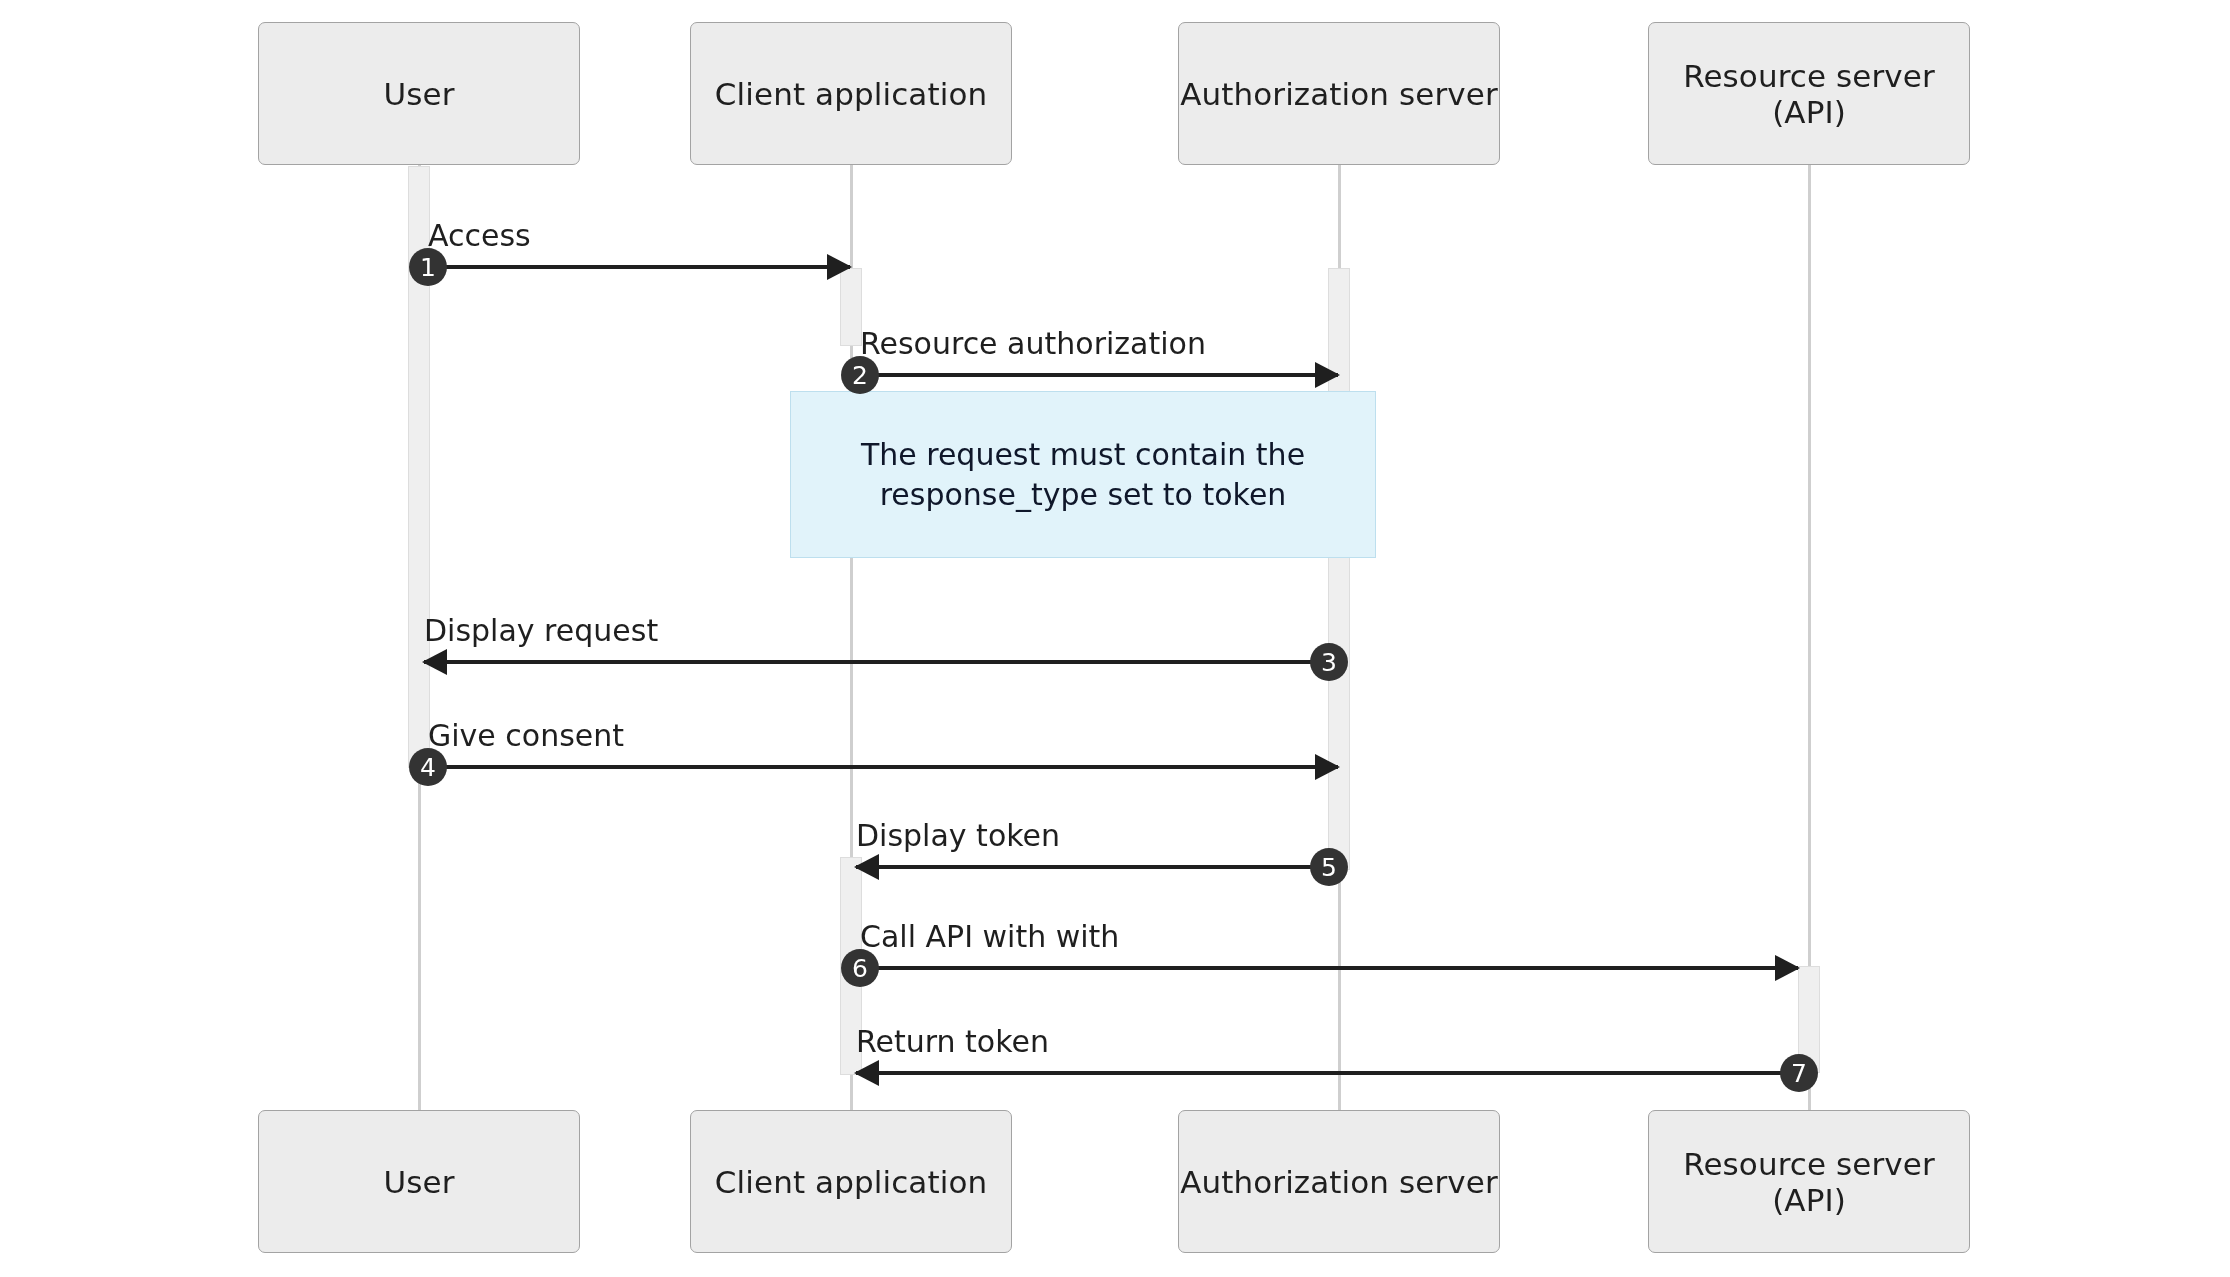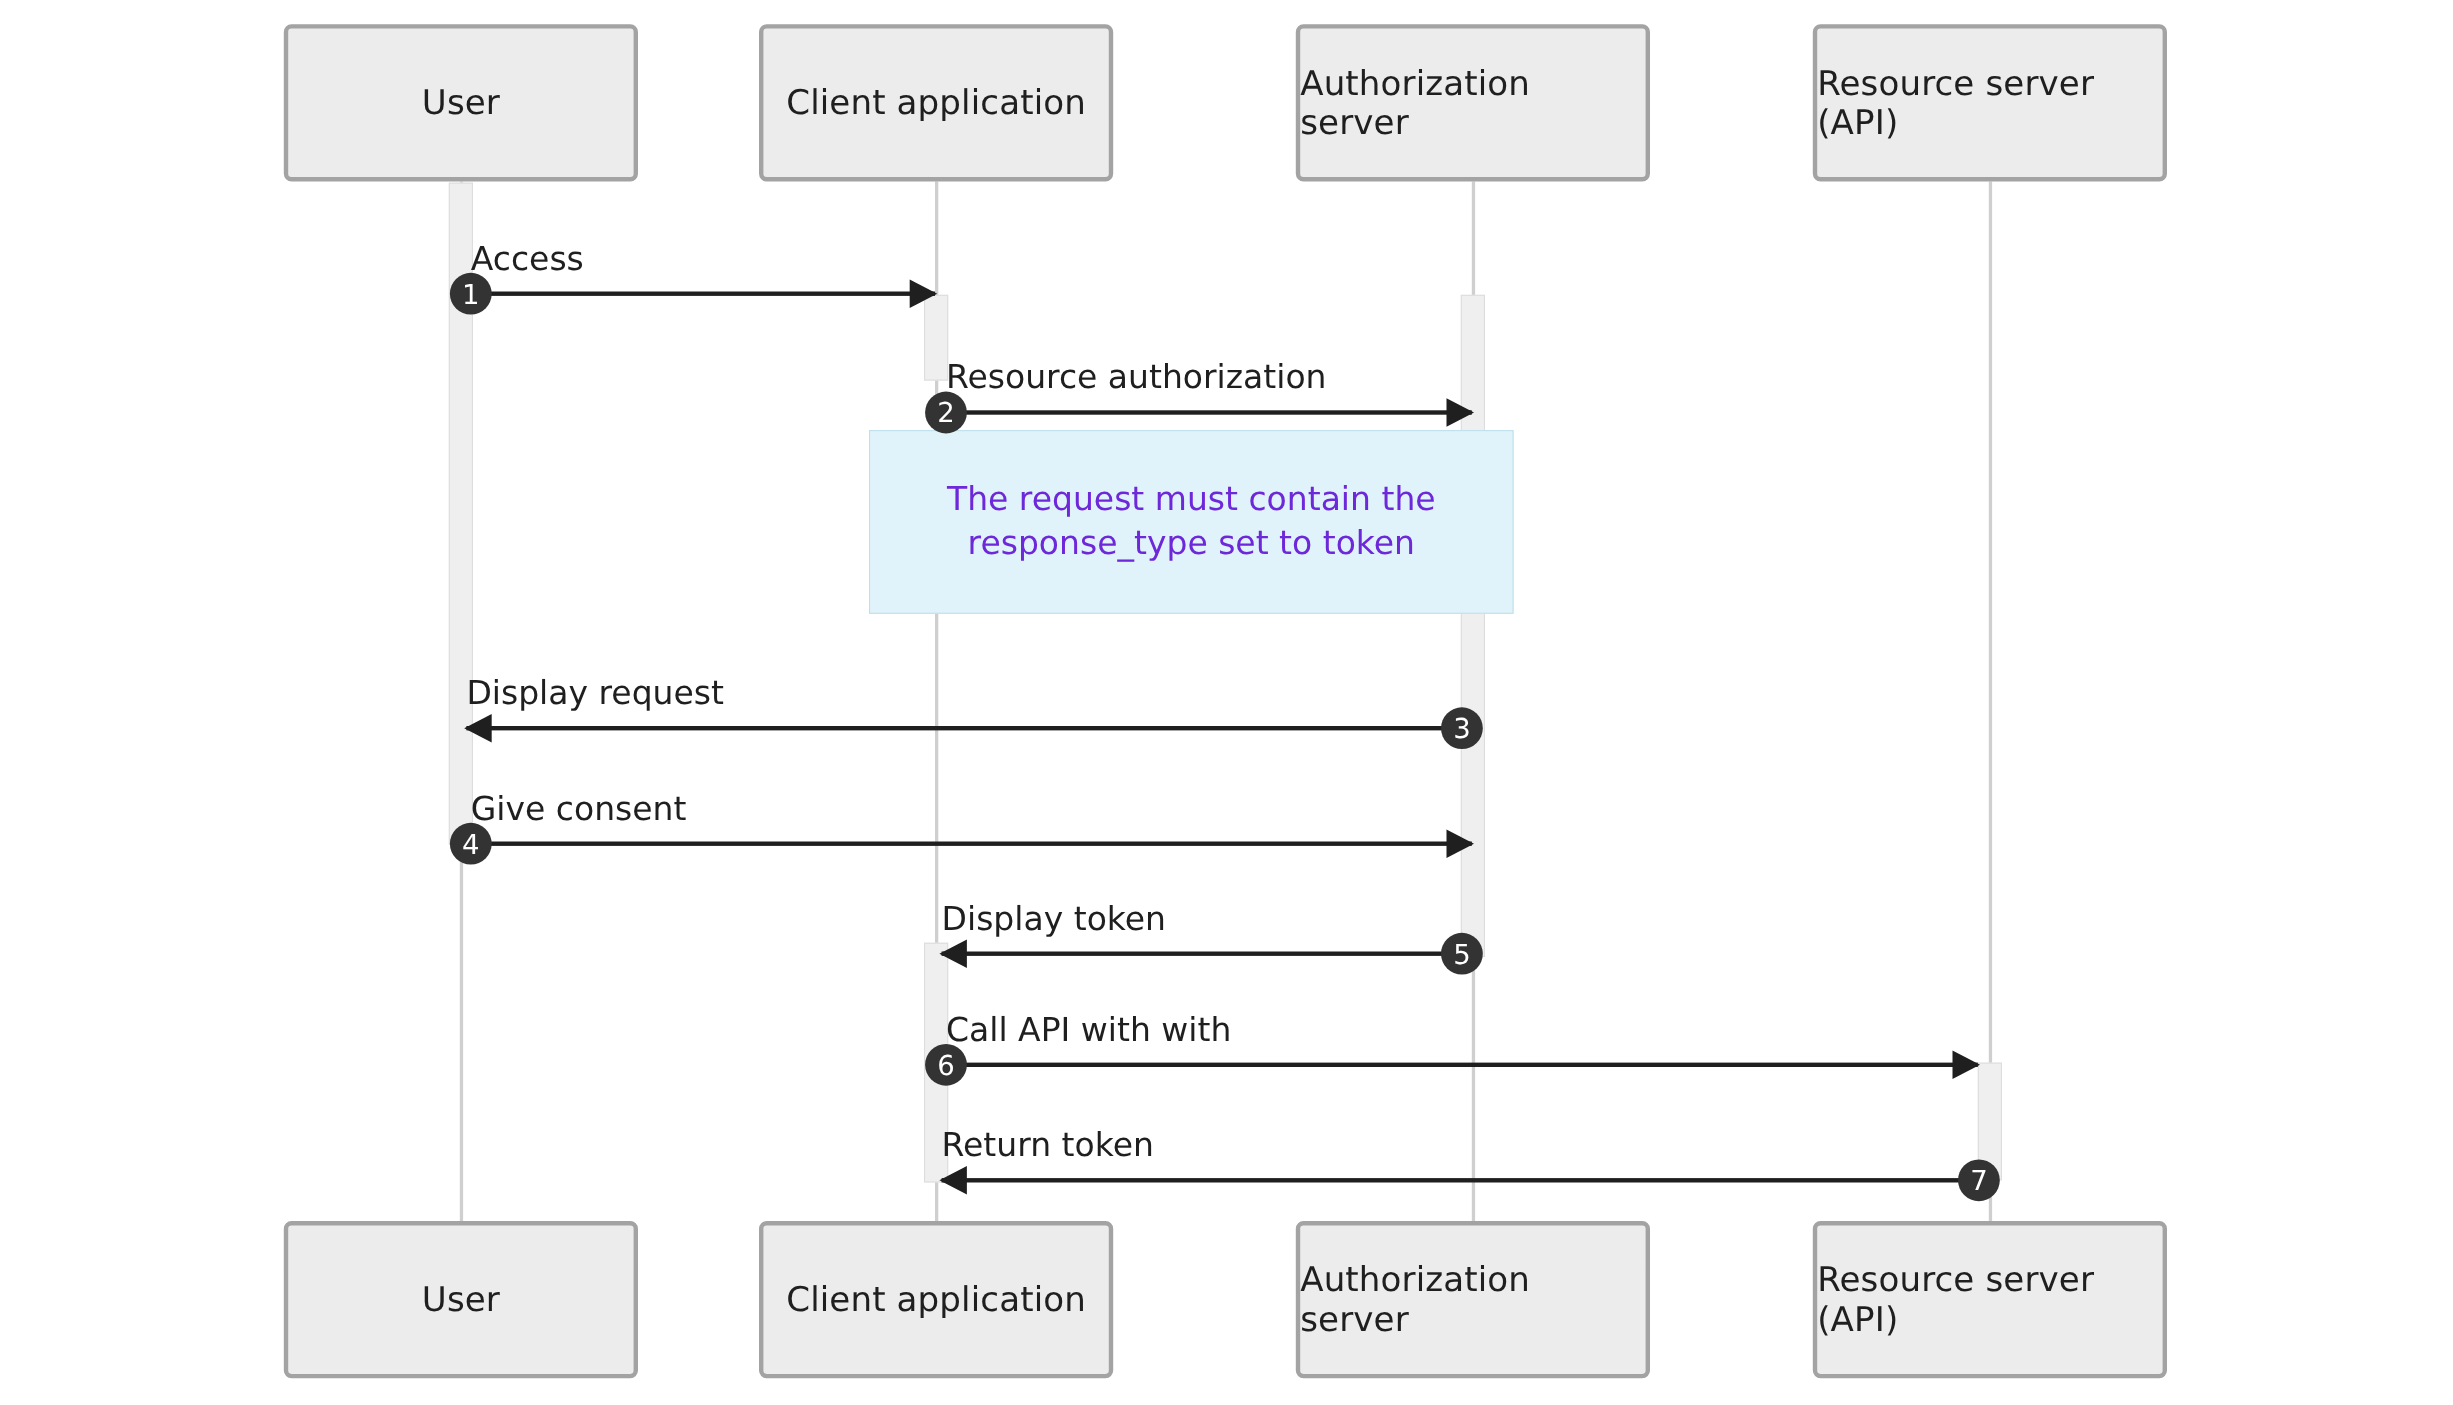--- a/index.html
+++ b/index.html
@@ -16,25 +16,26 @@
     height: 1277px;
     background: #ffffff;
     overflow: hidden;
   }
 
   
   .participant-box {
     position: absolute;
     box-sizing: border-box;
     background: #ECECEC;
-    border: 4px solid #a3a3a3;
+    border: 1px solid #a3a3a3;
     border-radius: 7px;
     display: flex;
     align-items: center;
     justify-content: center;
+    text-align: center;
     color: #1f1f1f;
     font-size: 31px;
     font-weight: 400;
     letter-spacing: .1px;
     z-index: 6;
   }
 
   
   .lifeline {
     position: absolute;
@@ -57,21 +58,21 @@
   .note {
     position: absolute;
     box-sizing: border-box;
     background: #E1F3FA;
     border: 1px solid #BDDFEE;
     display: flex;
     align-items: center;
     justify-content: center;
     text-align: center;
     padding: 10px 18px;
-    color: #6d28d9;
+    color: #0f172a;
     font-size: 30px;
     line-height: 1.33;
     z-index: 5;
   }
 
   
   .message {
     position: absolute;
     z-index: 4;
     height: 0;

